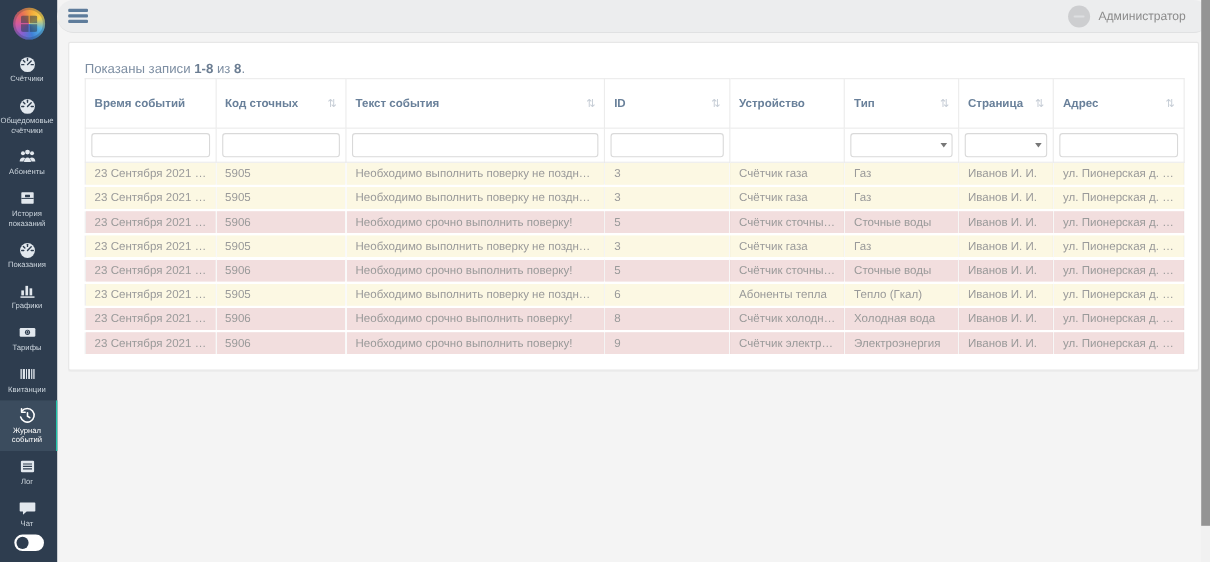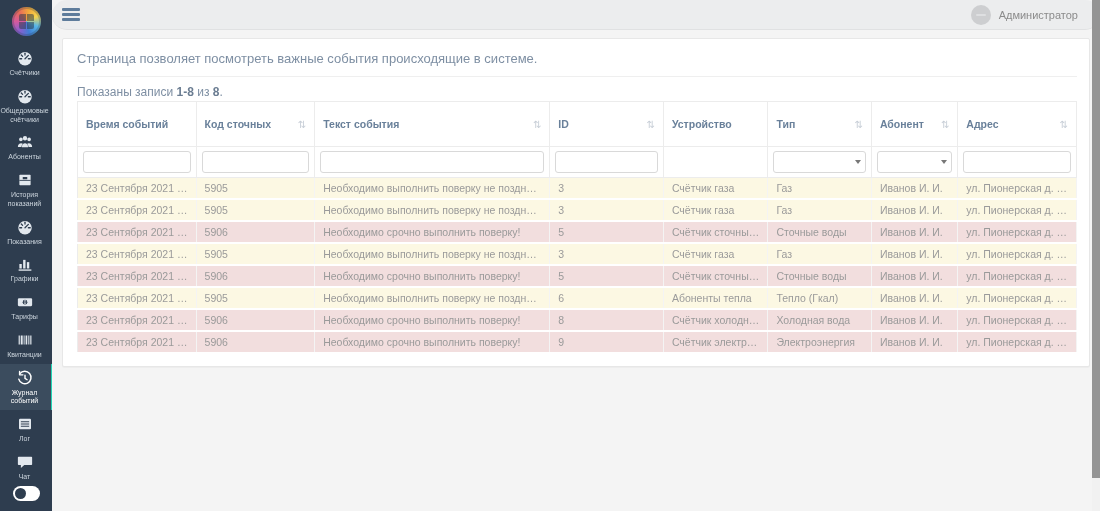--- a/index.html
+++ b/index.html
@@ -233,21 +233,20 @@
           <span></span>
       </div>
       <div class="userbox">
         <div class="avatar"></div>
         <span class="user-name">Администратор</span>
       </div>
     </header>
 
     <main class="content">
       <div class="card">
-        <h1 class="page-desc">Страница позволяет посмотреть важные события происходящие в системе.</h1>
         <div class="summary"><span>Показаны записи </span><b>1-8</b><span> из </span><b>8</b><span>.</span></div>
 
         <table>
           <colgroup id="cols">
               <col style="width: 118px;">
               <col style="width: 118px;">
               <col style="width: 234px;">
               <col style="width: 113px;">
               <col style="width: 104px;">
               <col style="width: 103px;">
@@ -285,21 +284,21 @@
                   </div>
                 </th>
                 <th>
                   <div class="th-inner">
                     <span>Тип</span>
                     <span class="sort-icon">⇅</span>
                   </div>
                 </th>
                 <th>
                   <div class="th-inner">
-                    <span>Абонент</span>
+                    <span>Страница</span>
                     <span class="sort-icon">⇅</span>
                   </div>
                 </th>
                 <th>
                   <div class="th-inner">
                     <span>Адрес</span>
                     <span class="sort-icon">⇅</span>
                   </div>
                 </th>
               </tr>

